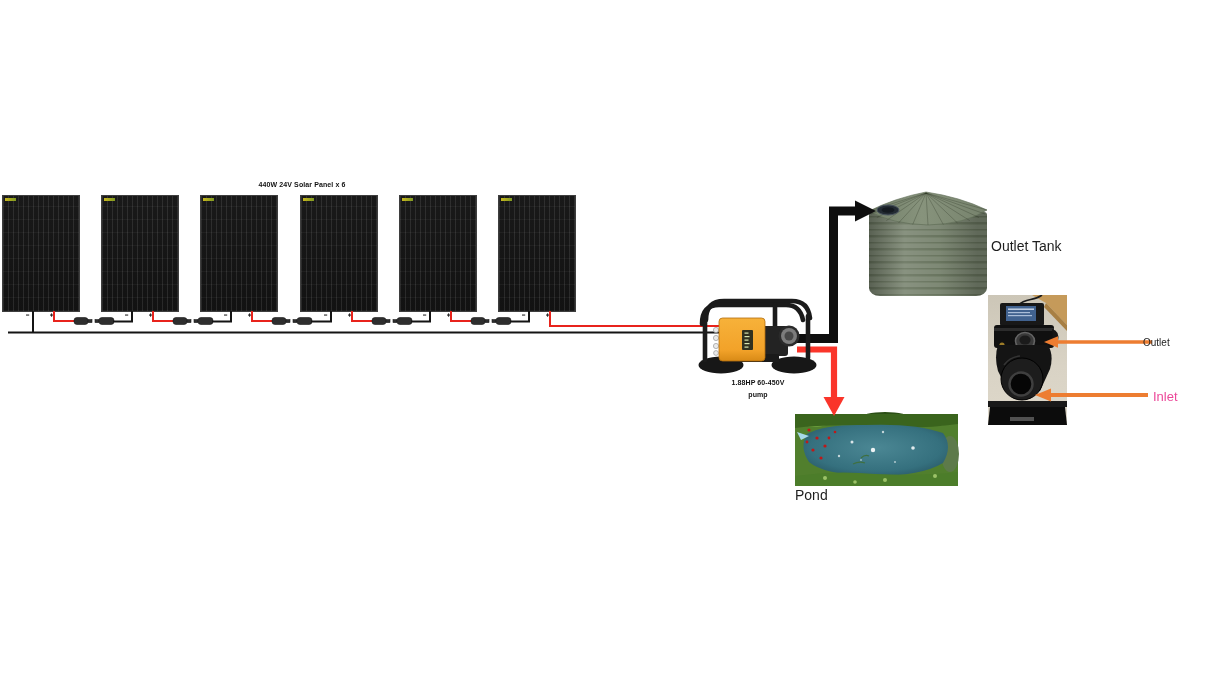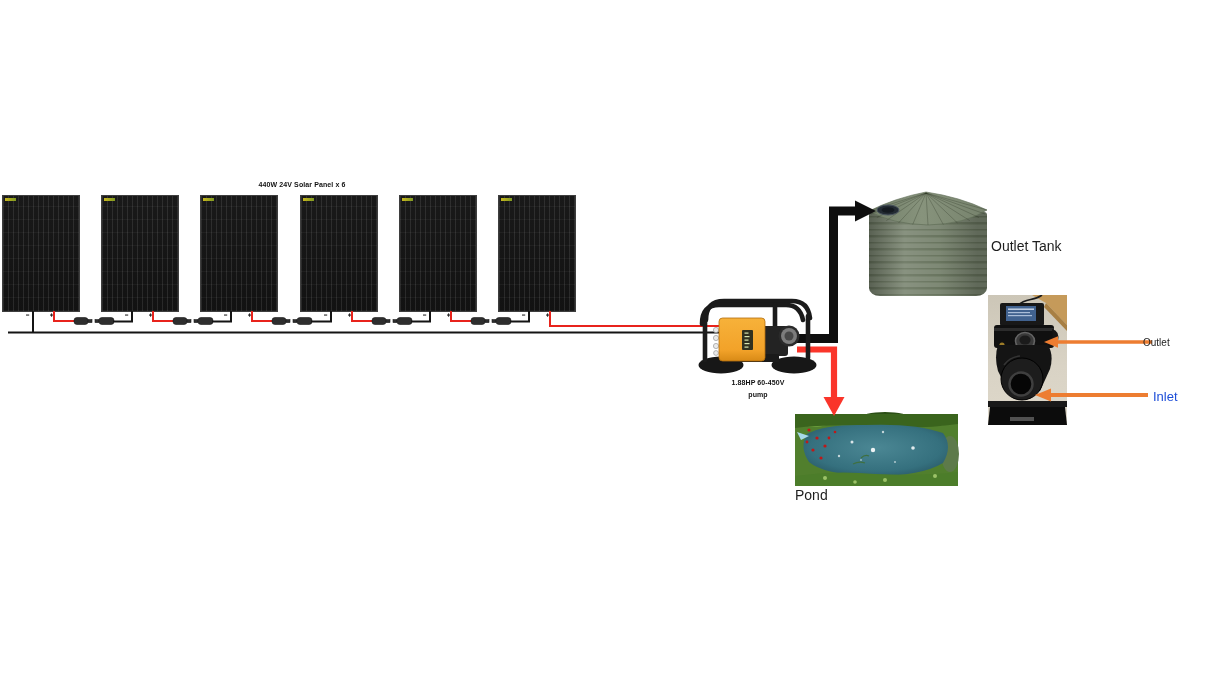--- a/index.html
+++ b/index.html
@@ -2,21 +2,21 @@
 <html style="--wire_red: #e8231c; --wire_black: #141414; --pipe_black: #0e0e0e; --arrow_red: #fa352a; --arrow_orange: #ed7d31; --pump_orange: #f2a229; --tank_green: #7b8672; --pond_water: #437f8d; --pond_moss: #517f2d; --panel_black: #161616;"><head>
 <meta charset="utf-8">
 <style>
   html,body{margin:0;padding:0;background:#ffffff;}
   #canvas{position:relative;width:1214px;height:683px;background:#ffffff;overflow:hidden;
           font-family:"Liberation Sans",sans-serif;color:#1a1a1a;}
   .abs{position:absolute;}
   .lbl-tiny{font-size:7px;font-weight:bold;letter-spacing:.1px;color:#111;text-align:center;line-height:1.65;}
   .lbl-med{font-size:14px;color:#1e1e1e;}
   .lbl-outlet{font-size:10px;color:#1e1e1e;}
-  .lbl-inlet{font-size:13px;color:#1d4ed8;}
+  .lbl-inlet{font-size:13px;color:#ec4899;}
   svg{display:block;overflow:visible;}
   .wb{stroke:var(--wire_black,#141414);stroke-width:2;fill:none;}
   .wr{stroke:var(--wire_red,#e8231c);stroke-width:2;fill:none;}
   .conn{fill:#2e2e2e;stroke:#191919;stroke-width:.6;}
   .term{fill:#2a2a2a;}
   .panel{position:absolute;top:195px;width:78px;height:117px;border:1px solid #3e3e3e;box-sizing:border-box;
     background:
       repeating-linear-gradient(0deg, rgba(255,255,255,0.045) 0 1px, rgba(0,0,0,0) 1px 13px),
       repeating-linear-gradient(90deg, rgba(160,160,160,0.16) 0 1px, rgba(0,0,0,0) 1px 5px),
       linear-gradient(180deg,#191919,#121212);}

